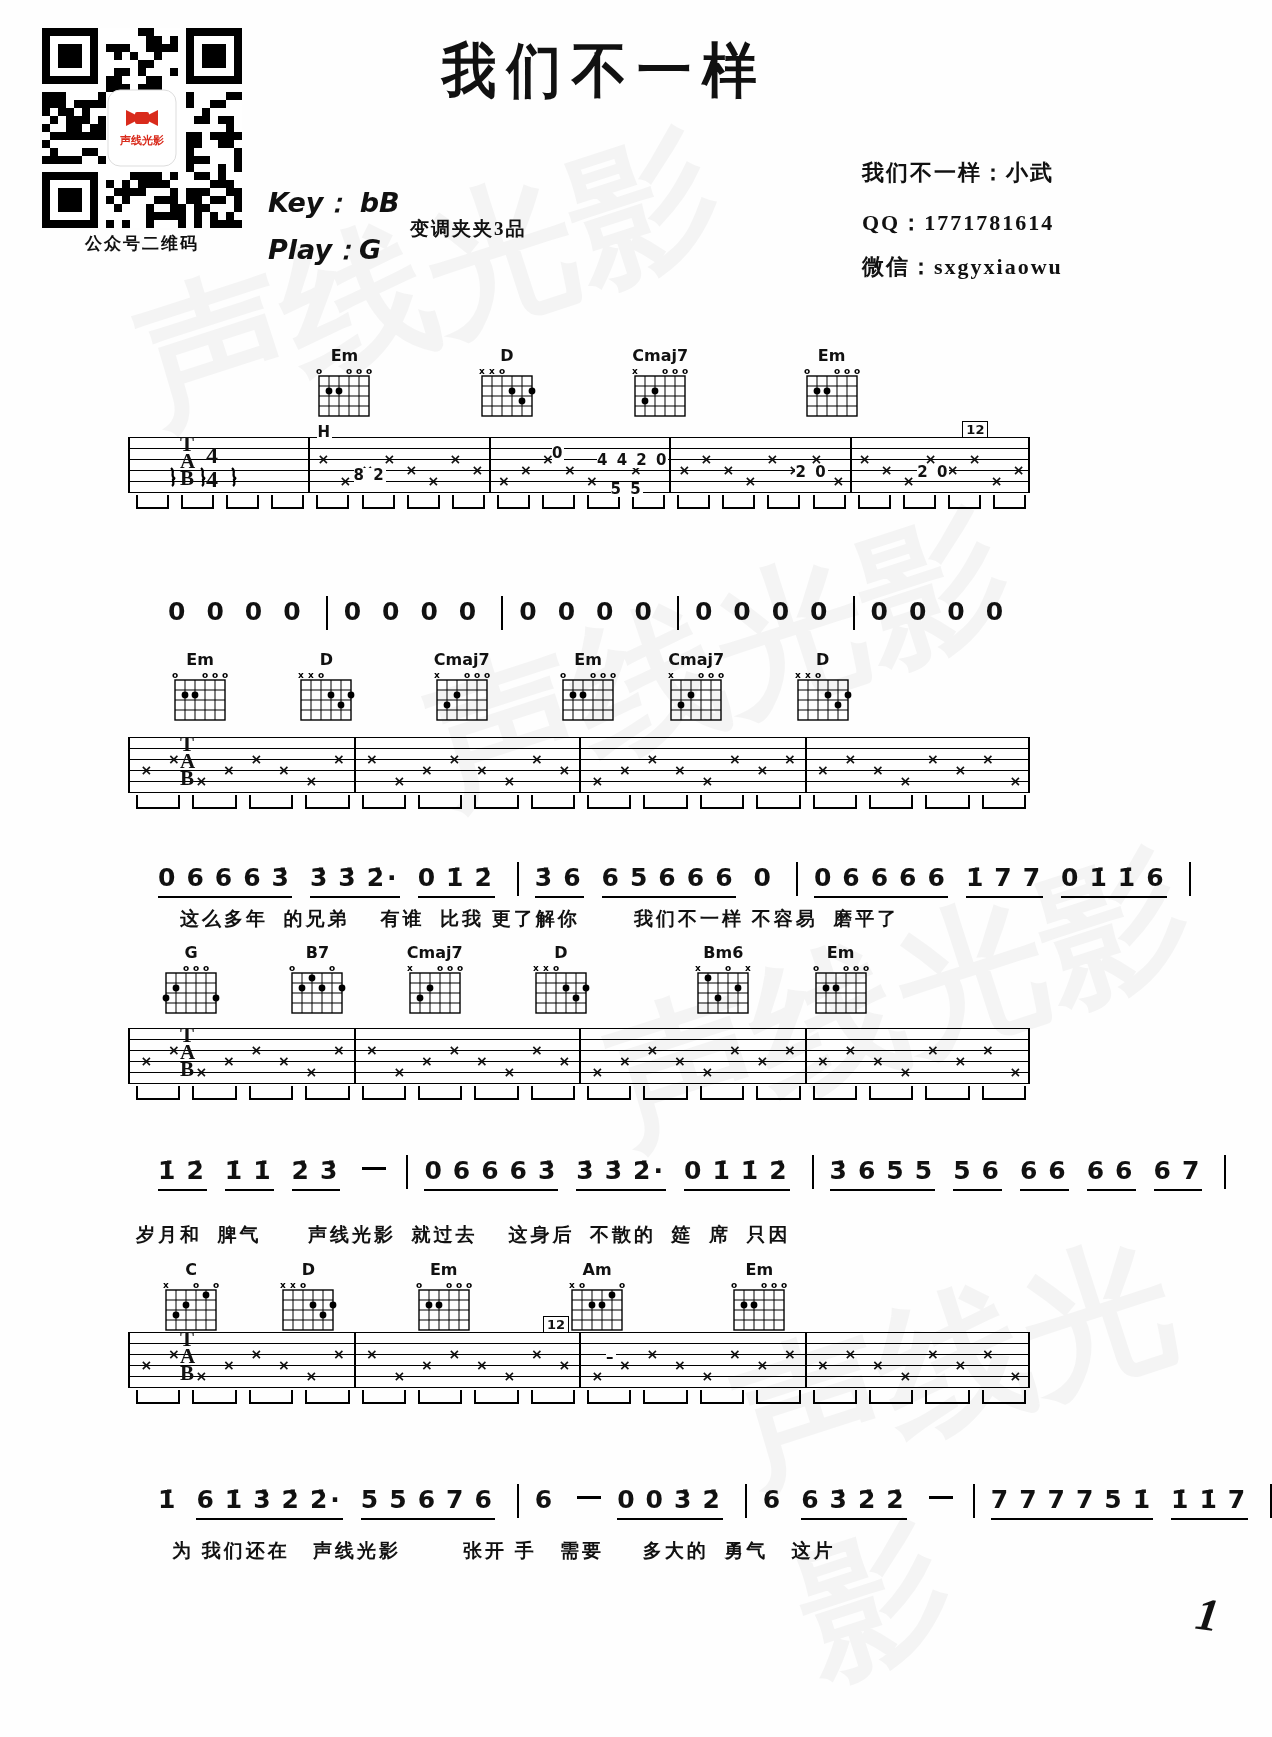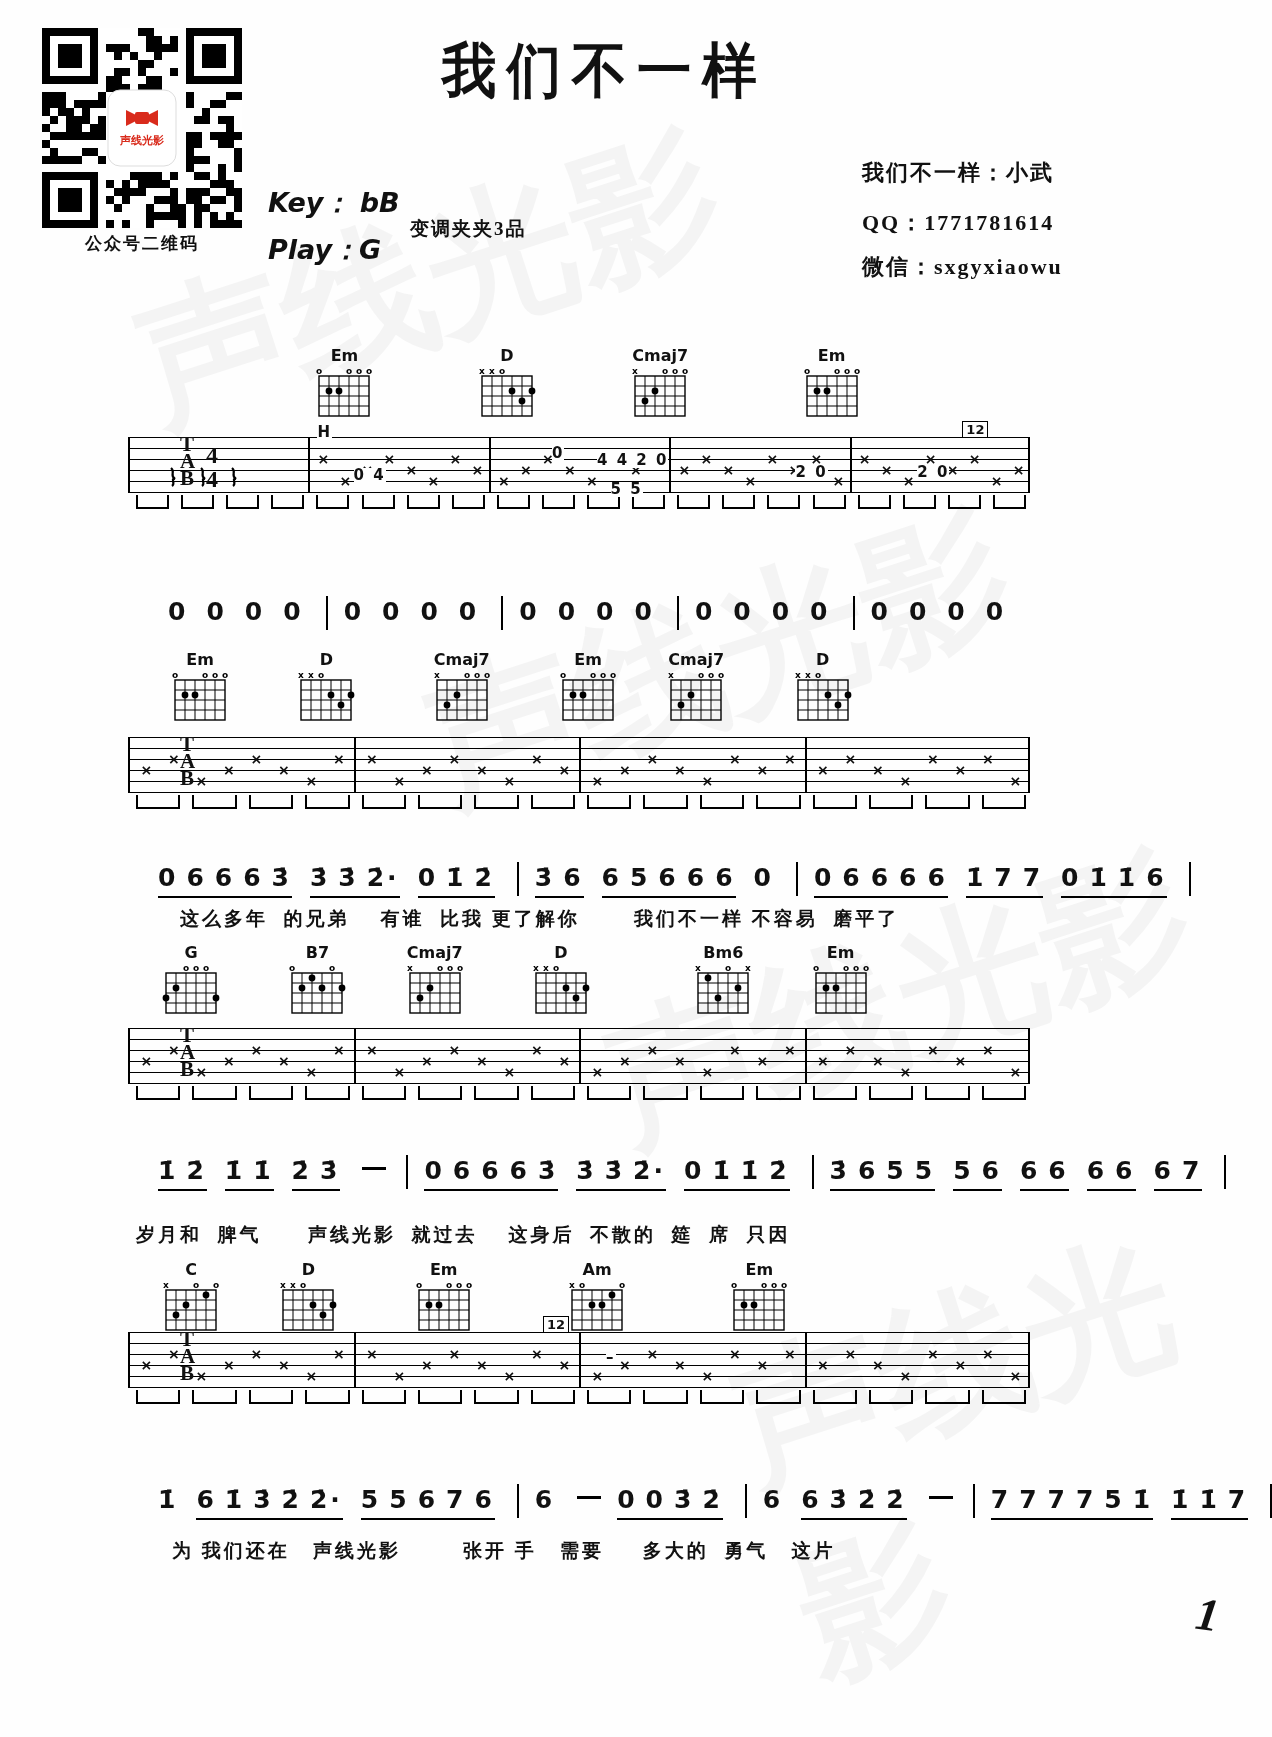--- a/index.html
+++ b/index.html
@@ -393,21 +393,21 @@
           <div class="rest" style="left: 39.688px; top: 30px;"><svg width="10" height="20" viewBox="0 0 10 20">
               <path d="M3 1 C8 5 1 8 7 12 C2 11 8 16 4 19" fill="none" stroke="#000" stroke-width="2.2"></path>
             </svg></div>
           <div class="rest" style="left: 70.356px; top: 30px;"><svg width="10" height="20" viewBox="0 0 10 20">
               <path d="M3 1 C8 5 1 8 7 12 C2 11 8 16 4 19" fill="none" stroke="#000" stroke-width="2.2"></path>
             </svg></div>
           <div class="rest" style="left: 101.024px; top: 30px;"><svg width="10" height="20" viewBox="0 0 10 20">
               <path d="M3 1 C8 5 1 8 7 12 C2 11 8 16 4 19" fill="none" stroke="#000" stroke-width="2.2"></path>
             </svg></div>
           <div class="anno" style="left: 189.42px; top: -12px;">H</div>
-          <div class="anno" style="left: 225.5px; top: 31px;">0 4</div>
+          <div class="anno" style="left: 225.5px; top: 31px;">8 2</div>
           <div class="anno" style="left: 423.94px; top: 9px;">0</div>
           <div class="anno" style="left: 469.04px; top: 16px;">4 4 2 0</div>
           <div class="anno" style="left: 482.57px; top: 45px;">5 5</div>
           <div class="anno" style="left: 667.48px; top: 28px;">2 0</div>
           <div class="anno" style="left: 789.25px; top: 28px;">2 0</div>
           <div class="anno box" style="left: 834.35px; top: -16px;">12</div>
         </div>
       </div>
       <div class="abs" style="left: 128px; top: 0px; width: 902px; height: 1px;">
         <div class="chord" style="left: 34.16px; top: 652px;">

